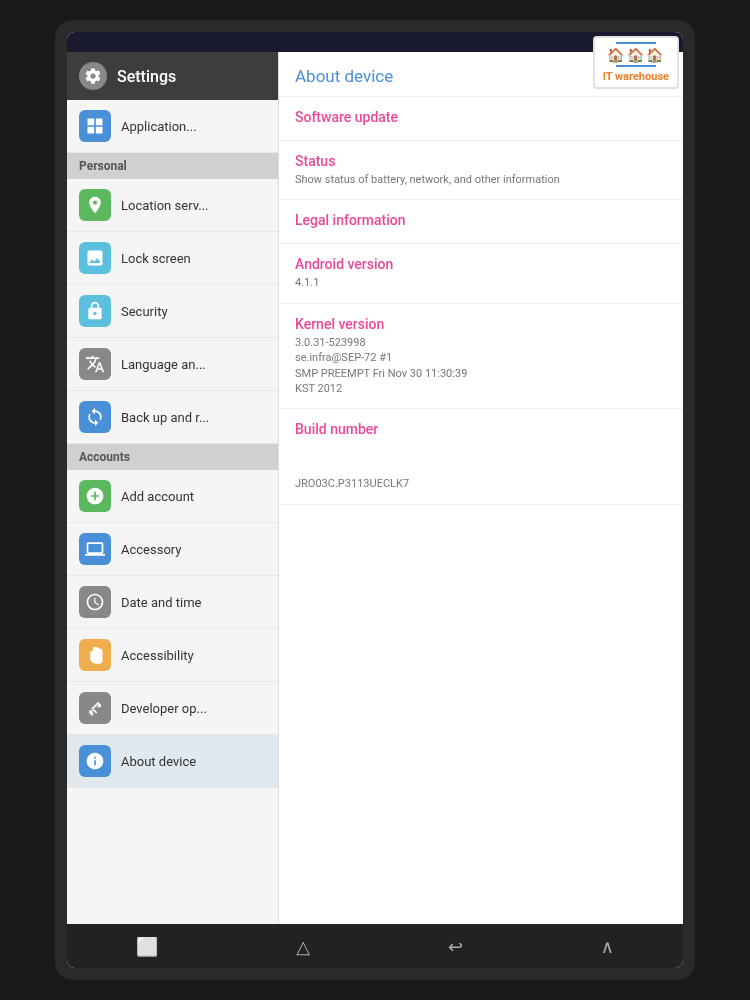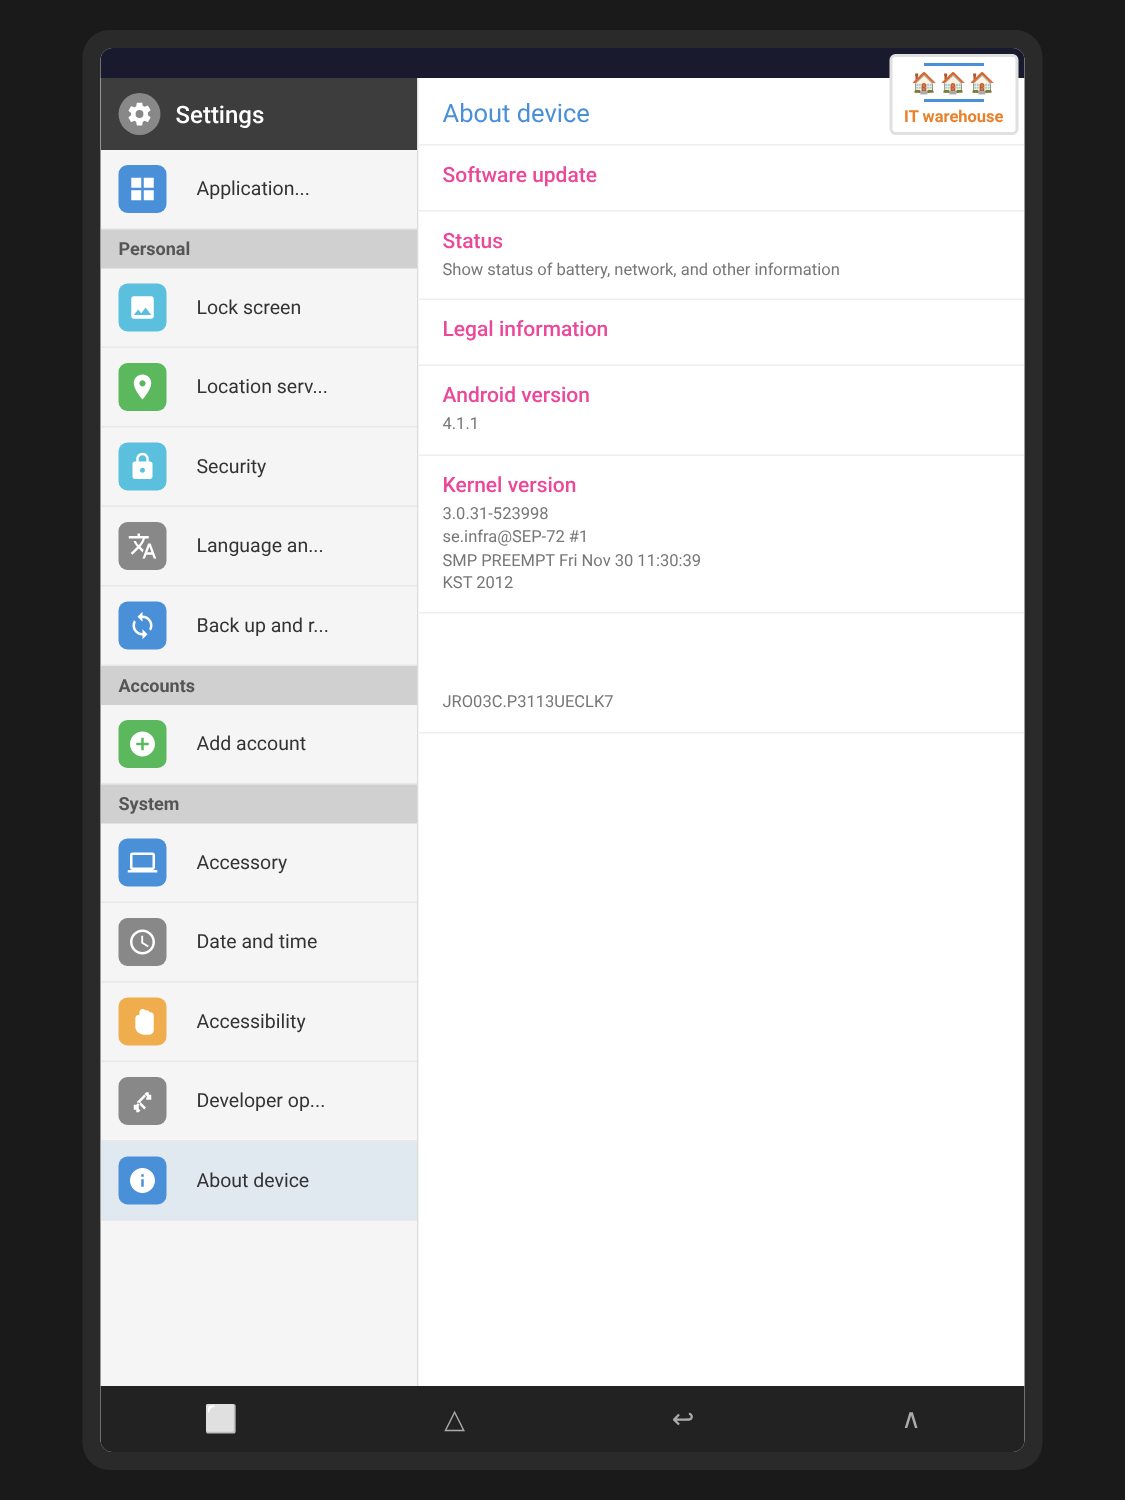--- a/index.html
+++ b/index.html
@@ -85,21 +85,21 @@
     .settings-header-text {
       color: white;
       font-size: 16px;
       font-weight: 500;
     }
     
     .sidebar-item {
       padding: 10px 12px;
       display: flex;
       align-items: center;
-      gap: 20px;
+      gap: 10px;
       cursor: pointer;
       border-bottom: 1px solid #e8e8e8;
     }
     .sidebar-item.active {
       background: #e0e8f0;
     }
     .sidebar-item-icon {
       width: 32px;
       height: 32px;
       border-radius: 6px;
@@ -246,69 +246,68 @@
             <div class="sidebar-item">
               <div class="sidebar-item-icon" style="background: rgb(74, 144, 217);">
                 <svg width="20" height="20" viewBox="0 0 24 24" fill="white">
                   <path d="M3 3h8v8H3zm10 0h8v8h-8zM3 13h8v8H3zm10 0h8v8h-8z"></path>
                 </svg>
               </div>
               <span class="sidebar-item-label">Application...</span>
             </div>
             <div class="section-header">Personal</div>
             <div class="sidebar-item">
+              <div class="sidebar-item-icon" style="background: rgb(92, 184, 92);">
+                <svg width="20" height="20" viewBox="0 0 24 24" fill="white">
+                  <path d="M12 2C8.13 2 5 5.13 5 9c0 5.25 7 13 7 13s7-7.75 7-13c0-3.87-3.13-7-7-7zm0 9.5c-1.38 0-2.5-1.12-2.5-2.5s1.12-2.5 2.5-2.5 2.5 1.12 2.5 2.5-1.12 2.5-2.5 2.5z"></path>
+                </svg>
+              </div>
+              <span class="sidebar-item-label">Location serv...</span>
+            </div>
+            <div class="sidebar-item">
               <div class="sidebar-item-icon" style="background: rgb(91, 192, 222);">
                 <svg width="20" height="20" viewBox="0 0 24 24" fill="white">
                   <path d="M21 19V5c0-1.1-.9-2-2-2H5c-1.1 0-2 .9-2 2v14c0 1.1.9 2 2 2h14c1.1 0 2-.9 2-2zM8.5 13.5l2.5 3.01L14.5 12l4.5 6H5l3.5-4.5z"></path>
                 </svg>
               </div>
               <span class="sidebar-item-label">Lock screen</span>
             </div>
             <div class="sidebar-item">
+              <div class="sidebar-item-icon" style="background: rgb(91, 192, 222);">
+                <svg width="20" height="20" viewBox="0 0 24 24" fill="white">
+                  <path d="M18 8h-1V6c0-2.76-2.24-5-5-5S7 3.24 7 6v2H6c-1.1 0-2 .9-2 2v10c0 1.1.9 2 2 2h12c1.1 0 2-.9 2-2V10c0-1.1-.9-2-2-2zm-6 9c-1.1 0-2-.9-2-2s.9-2 2-2 2 .9 2 2-.9 2-2 2zm3.1-9H8.9V6c0-1.71 1.39-3.1 3.1-3.1 1.71 0 3.1 1.39 3.1 3.1v2z"></path>
+                </svg>
+              </div>
+              <span class="sidebar-item-label">Security</span>
+            </div>
+            <div class="sidebar-item">
+              <div class="sidebar-item-icon" style="background: rgb(136, 136, 136);">
+                <svg width="20" height="20" viewBox="0 0 24 24" fill="white">
+                  <path d="M12.87 15.07l-2.54-2.51.03-.03A17.52 17.52 0 0014.07 6H17V4h-7V2H8v2H1v2h11.17C11.5 7.92 10.44 9.75 9 11.35 8.07 10.32 7.3 9.19 6.69 8h-2c.73 1.63 1.73 3.17 2.98 4.56l-5.09 5.02L4 19l5-5 3.11 3.11.76-2.04zM18.5 10h-2L12 22h2l1.12-3h4.75L21 22h2l-4.5-12zm-2.62 7l1.62-4.33L19.12 17h-3.24z"></path>
+                </svg>
+              </div>
+              <span class="sidebar-item-label">Language an...</span>
+            </div>
+            <div class="sidebar-item">
+              <div class="sidebar-item-icon" style="background: rgb(74, 144, 217);">
+                <svg width="20" height="20" viewBox="0 0 24 24" fill="white">
+                  <path d="M12 4V1L8 5l4 4V6c3.31 0 6 2.69 6 6 0 1.01-.25 1.97-.7 2.8l1.46 1.46A7.93 7.93 0 0020 12c0-4.42-3.58-8-8-8zm0 14c-3.31 0-6-2.69-6-6 0-1.01.25-1.97.7-2.8L5.24 7.74A7.93 7.93 0 004 12c0 4.42 3.58 8 8 8v3l4-4-4-4v3z"></path>
+                </svg>
+              </div>
+              <span class="sidebar-item-label">Back up and r...</span>
+            </div>
+            <div class="section-header">Accounts</div>
+            <div class="sidebar-item">
               <div class="sidebar-item-icon" style="background: rgb(92, 184, 92);">
                 <svg width="20" height="20" viewBox="0 0 24 24" fill="white">
-                  <path d="M12 2C8.13 2 5 5.13 5 9c0 5.25 7 13 7 13s7-7.75 7-13c0-3.87-3.13-7-7-7zm0 9.5c-1.38 0-2.5-1.12-2.5-2.5s1.12-2.5 2.5-2.5 2.5 1.12 2.5 2.5-1.12 2.5-2.5 2.5z"></path>
-                </svg>
-              </div>
-              <span class="sidebar-item-label">Location serv...</span>
-            </div>
-            <div class="sidebar-item">
-              <div class="sidebar-item-icon" style="background: rgb(91, 192, 222);">
-                <svg width="20" height="20" viewBox="0 0 24 24" fill="white">
-                  <path d="M18 8h-1V6c0-2.76-2.24-5-5-5S7 3.24 7 6v2H6c-1.1 0-2 .9-2 2v10c0 1.1.9 2 2 2h12c1.1 0 2-.9 2-2V10c0-1.1-.9-2-2-2zm-6 9c-1.1 0-2-.9-2-2s.9-2 2-2 2 .9 2 2-.9 2-2 2zm3.1-9H8.9V6c0-1.71 1.39-3.1 3.1-3.1 1.71 0 3.1 1.39 3.1 3.1v2z"></path>
-                </svg>
-              </div>
-              <span class="sidebar-item-label">Security</span>
-            </div>
-            <div class="sidebar-item">
-              <div class="sidebar-item-icon" style="background: rgb(136, 136, 136);">
-                <svg width="20" height="20" viewBox="0 0 24 24" fill="white">
-                  <path d="M12.87 15.07l-2.54-2.51.03-.03A17.52 17.52 0 0014.07 6H17V4h-7V2H8v2H1v2h11.17C11.5 7.92 10.44 9.75 9 11.35 8.07 10.32 7.3 9.19 6.69 8h-2c.73 1.63 1.73 3.17 2.98 4.56l-5.09 5.02L4 19l5-5 3.11 3.11.76-2.04zM18.5 10h-2L12 22h2l1.12-3h4.75L21 22h2l-4.5-12zm-2.62 7l1.62-4.33L19.12 17h-3.24z"></path>
-                </svg>
-              </div>
-              <span class="sidebar-item-label">Language an...</span>
-            </div>
-            <div class="sidebar-item">
-              <div class="sidebar-item-icon" style="background: rgb(74, 144, 217);">
-                <svg width="20" height="20" viewBox="0 0 24 24" fill="white">
-                  <path d="M12 4V1L8 5l4 4V6c3.31 0 6 2.69 6 6 0 1.01-.25 1.97-.7 2.8l1.46 1.46A7.93 7.93 0 0020 12c0-4.42-3.58-8-8-8zm0 14c-3.31 0-6-2.69-6-6 0-1.01.25-1.97.7-2.8L5.24 7.74A7.93 7.93 0 004 12c0 4.42 3.58 8 8 8v3l4-4-4-4v3z"></path>
-                </svg>
-              </div>
-              <span class="sidebar-item-label">Back up and r...</span>
-            </div>
-            <div class="section-header">Accounts</div>
-            <div class="sidebar-item">
-              <div class="sidebar-item-icon" style="background: rgb(92, 184, 92);">
-                <svg width="20" height="20" viewBox="0 0 24 24" fill="white">
                   <path d="M12 2C6.48 2 2 6.48 2 12s4.48 10 10 10 10-4.48 10-10S17.52 2 12 2zm5 11h-4v4h-2v-4H7v-2h4V7h2v4h4v2z"></path>
                 </svg>
               </div>
               <span class="sidebar-item-label">Add account</span>
             </div>
-            <div class="section-header">System</div>
             <div class="sidebar-item">
               <div class="sidebar-item-icon" style="background: rgb(74, 144, 217);">
                 <svg width="20" height="20" viewBox="0 0 24 24" fill="white">
                   <path d="M20 18c1.1 0 1.99-.9 1.99-2L22 6c0-1.1-.9-2-2-2H4c-1.1 0-2 .9-2 2v10c0 1.1.9 2 2 2H0v2h24v-2h-4zM4 6h16v10H4V6z"></path>
                 </svg>
               </div>
               <span class="sidebar-item-label">Accessory</span>
             </div>
             <div class="sidebar-item">
               <div class="sidebar-item-icon" style="background: rgb(136, 136, 136);">
@@ -363,20 +362,21 @@
               <div class="panel-item-desc" style="white-space: pre-line;">4.1.1</div>
             </div>
             <div class="panel-item">
               <div class="panel-item-title">Kernel version</div>
               <div class="panel-item-desc" style="white-space: pre-line;">3.0.31-523998
 se.infra@SEP-72 #1
 SMP PREEMPT Fri Nov 30 11:30:39
 KST 2012</div>
             </div>
             <div class="panel-item">
+              <div class="panel-item-title">Build number</div>
               <div class="panel-item-desc" style="white-space: pre-line; margin-top: 39px;">JRO03C.P3113UECLK7</div>
             </div>
           </div>
       </div>
     </div>
 
     <div class="nav-bar">
       <span class="nav-button">⬜</span>
       <span class="nav-button">△</span>
       <span class="nav-button">↩</span>

